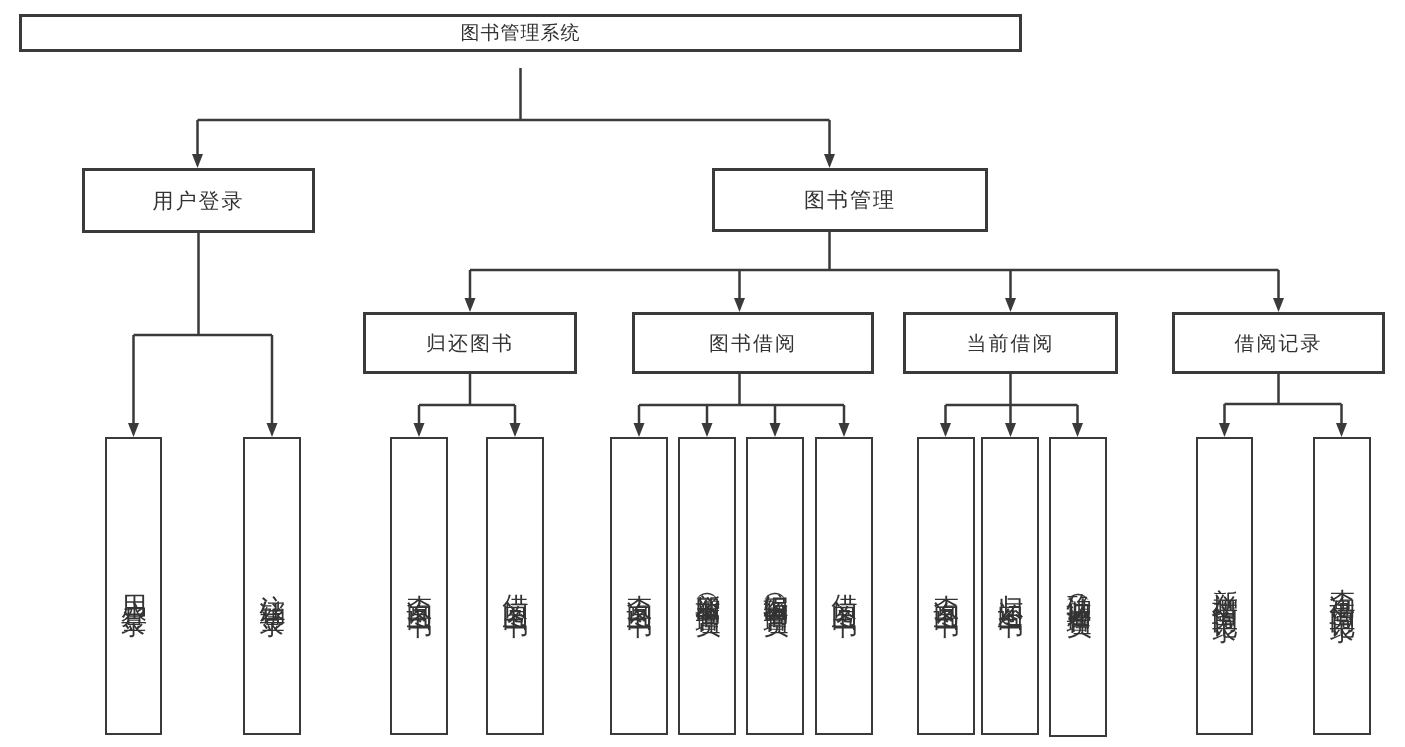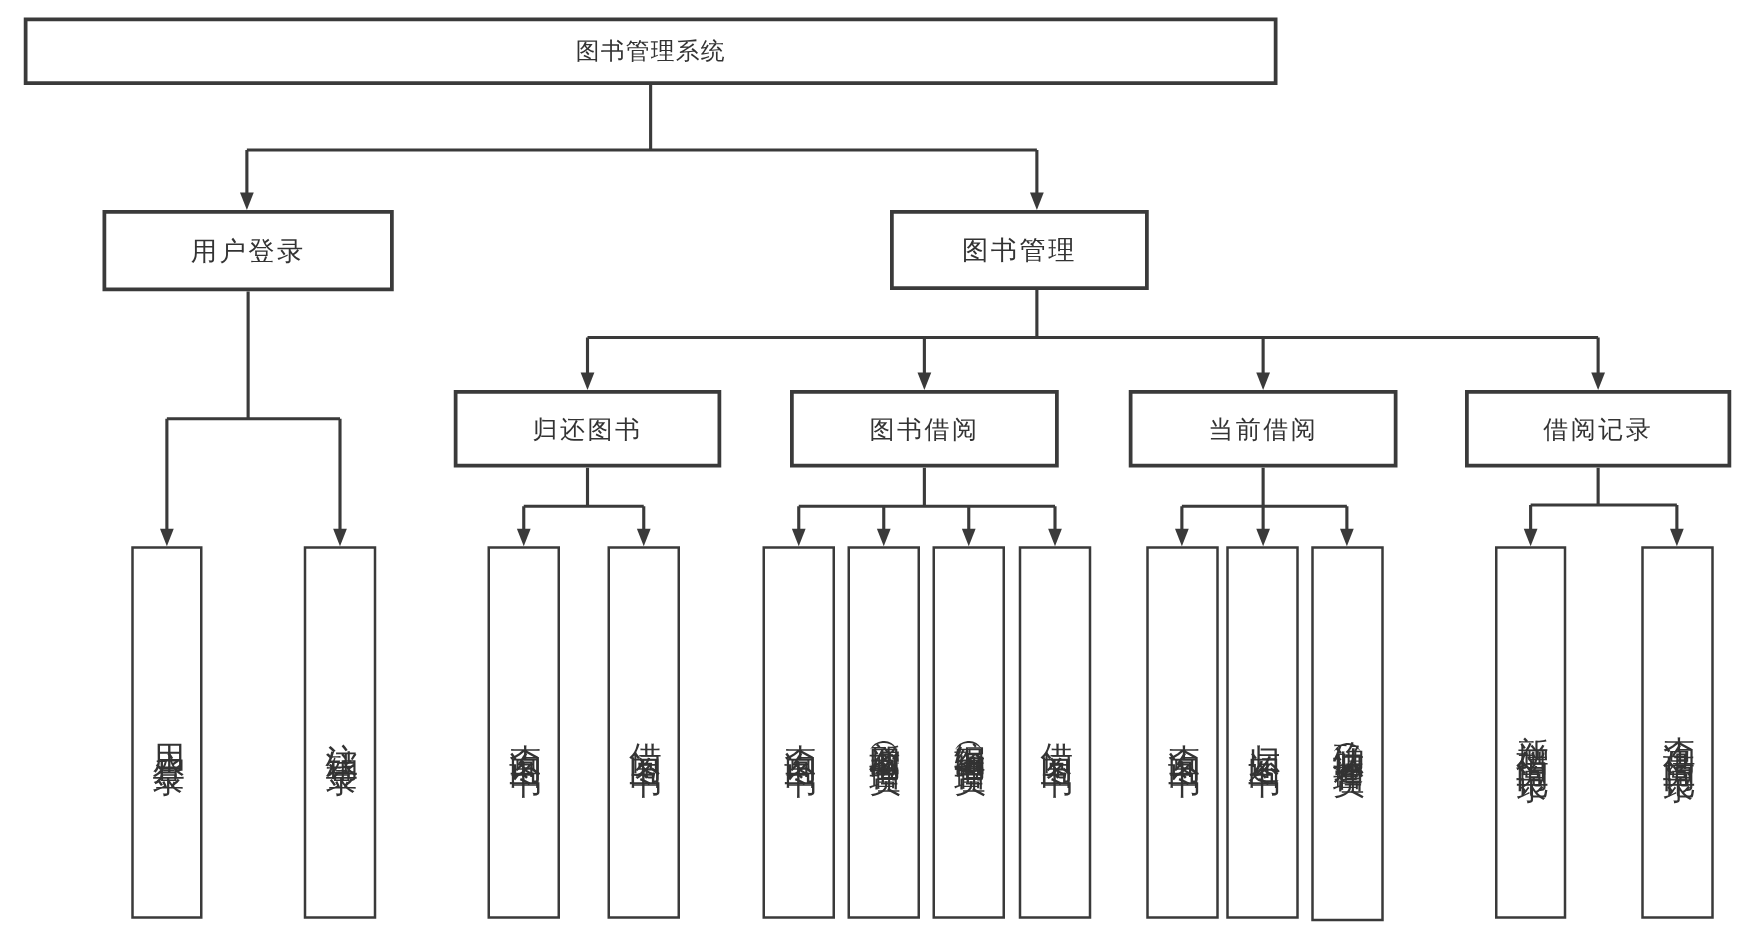--- a/index.html
+++ b/index.html
@@ -62,35 +62,35 @@
       <polygon points="769.5,423 780.5,423 775,437"></polygon>
       <polygon points="838.5,423 849.5,423 844,437"></polygon>
       <polygon points="940,423 951,423 945.5,437"></polygon>
       <polygon points="1005,423 1016,423 1010.5,437"></polygon>
       <polygon points="1072,423 1083,423 1077.5,437"></polygon>
       <polygon points="1219,423 1230,423 1224.5,437"></polygon>
       <polygon points="1336,423 1347,423 1341.5,437"></polygon>
     </g>
   </svg>
 
-  <div class="box root" style="left:19px; top:14px; width:1003px; height:54px;">
+  <div class="box root" style="left:19px; top:14px; width:1003px; height:38px;">
     <span>图书管理系统</span>
   </div>
 
   <div class="box lvl2" style="left:82px; top:168px; width:233px; height:65px;">
     <span>用户登录</span>
   </div>
-  <div class="box lvl2" style="left:712px; top:168px; width:207px; height:64px;">
+  <div class="box lvl2" style="left:712px; top:168px; width:276px; height:64px;">
     <span>图书管理</span>
   </div>
 
   <div class="box lvl3" style="left:363px; top:312px; width:214px; height:62px;">
     <span>归还图书</span>
   </div>
-  <div class="box lvl3" style="left:632px; top:312px; width:215px; height:62px;">
+  <div class="box lvl3" style="left:632px; top:312px; width:242px; height:62px;">
     <span>图书借阅</span>
   </div>
   <div class="box lvl3" style="left:903px; top:312px; width:215px; height:62px;">
     <span>当前借阅</span>
   </div>
   <div class="box lvl3" style="left:1172px; top:312px; width:213px; height:62px;">
     <span>借阅记录</span>
   </div>
 
   <div class="box vbox len4" style="left:105px; top:437px; width:57px; height:298px;">

